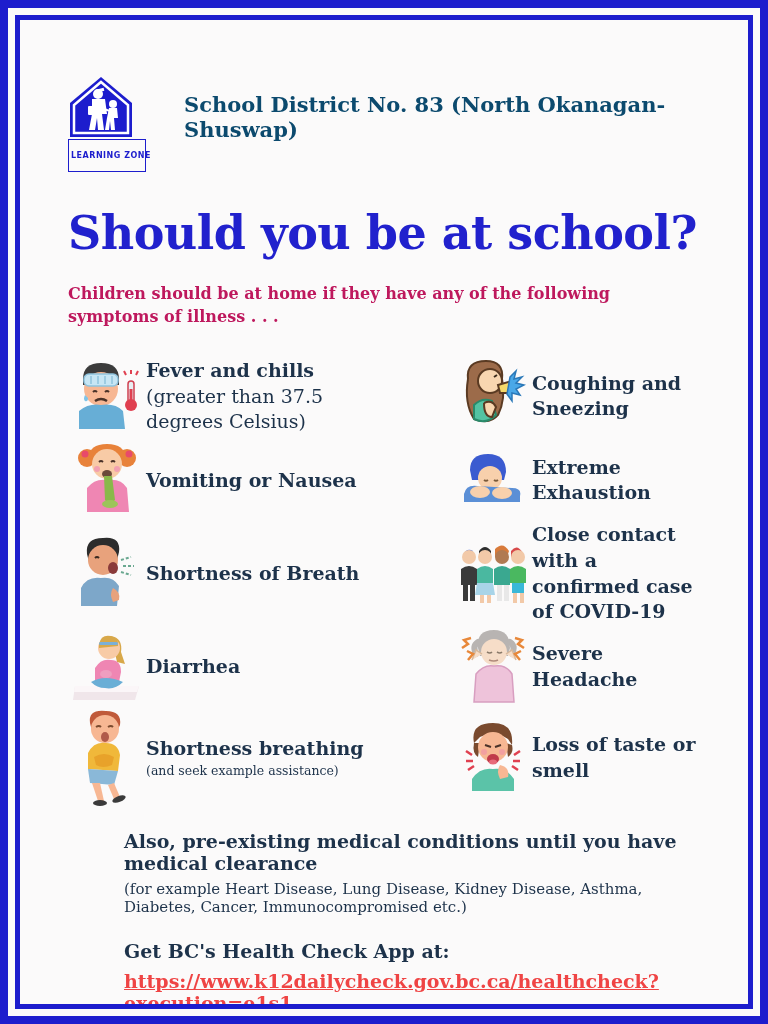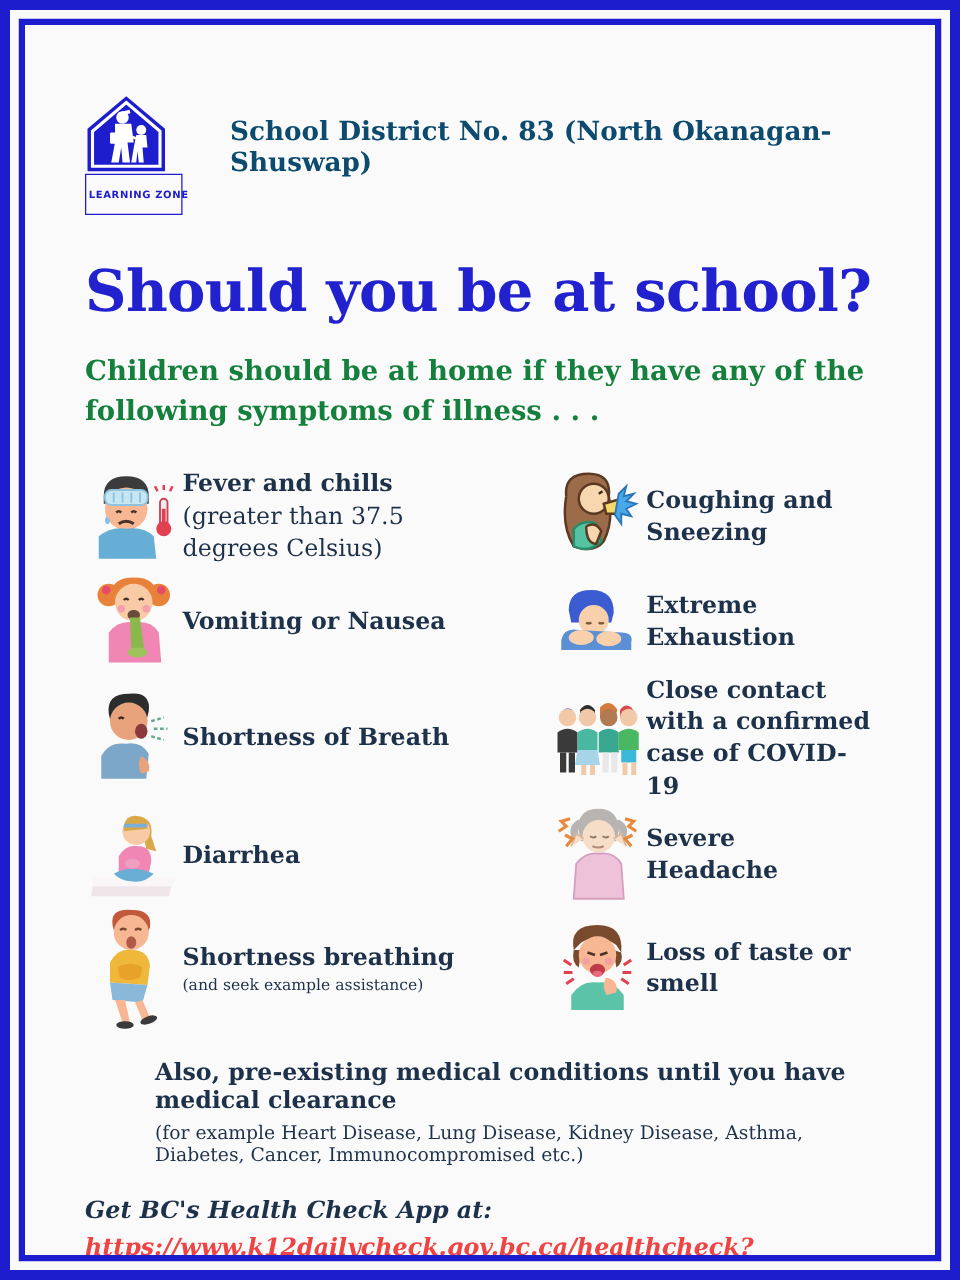--- a/index.html
+++ b/index.html
@@ -19,42 +19,42 @@
     display:flex; flex-direction:column;
     overflow:hidden;
   }
   
   .masthead { display:flex; align-items:center; gap:22px; margin-top:18px; }
   .logo-wrap { width:78px; text-align:center; }
   .logo-caption { font-family:"DejaVu Sans", sans-serif; font-size:8px; font-weight:bold; color:#1d1dcd; letter-spacing:0.5px; border:1px solid #1d1dcd; padding:11px 2px; margin-top:1px; white-space:nowrap; }
   .district { font-size:21px; font-weight:bold; color:#0c4a6e; padding-bottom:14px;margin-left:16px; }
   
   .title { font-size:46px; font-weight:bold; color:#2121cd; margin-top:34px; letter-spacing:-0.5px; }
-  .subtitle { font-size:22px; font-weight:bold; color:#15803d; margin-top:22px; max-width:630px; line-height:1.45; }
+  .subtitle { font-size:16px; font-weight:bold; color:#be185d; margin-top:22px; max-width:630px; line-height:1.45; }
   
   .symptoms {
     margin-top:26px;
     display:grid;
     grid-template-columns:368px 1fr;
     grid-template-rows:repeat(5, auto);
     grid-auto-flow:column;
-    column-gap:3px;
+    column-gap:18px;
   }
   .symptom { display:flex; align-items:center; min-height:84px; }
   .icon-box { width:78px; flex:none; display:flex; justify-content:center; align-items:center; }
   .symptom-text { font-size:19px; line-height:1.35; max-width:252px; }
   .symptom-text b { font-weight:bold; }
   .symptom-text .rest { font-weight:normal; }
   .symptom-sub { font-size:12.5px; font-weight:normal; display:block; margin-top:1px; }
   .col-right .symptom-text { max-width:225px; }
   
   .notes { margin-left:56px; margin-top:4px; }
   .also-bold { font-size:19px; font-weight:bold;margin-top:19px; }
   .also-detail { font-size:15px; margin-top:6px; }
-  .app-block { margin-top:24px;font-style:italic; }
+  .app-block { margin-left:56px; margin-top:24px; }
   .app-label { font-size:19px; font-weight:bold; }
   .app-link { font-size:19px; font-weight:bold; color:#ef4444; text-decoration:underline; display:inline-block; margin-top:8px; cursor:pointer; }
   
   .footer-msg { text-align:center; font-size:33px; font-weight:normal; color:#2121cd; margin-top:auto; margin-bottom:30px; }
   svg { display:block; }
 </style>
 </head>
 <body>
 
 <div class="page">

